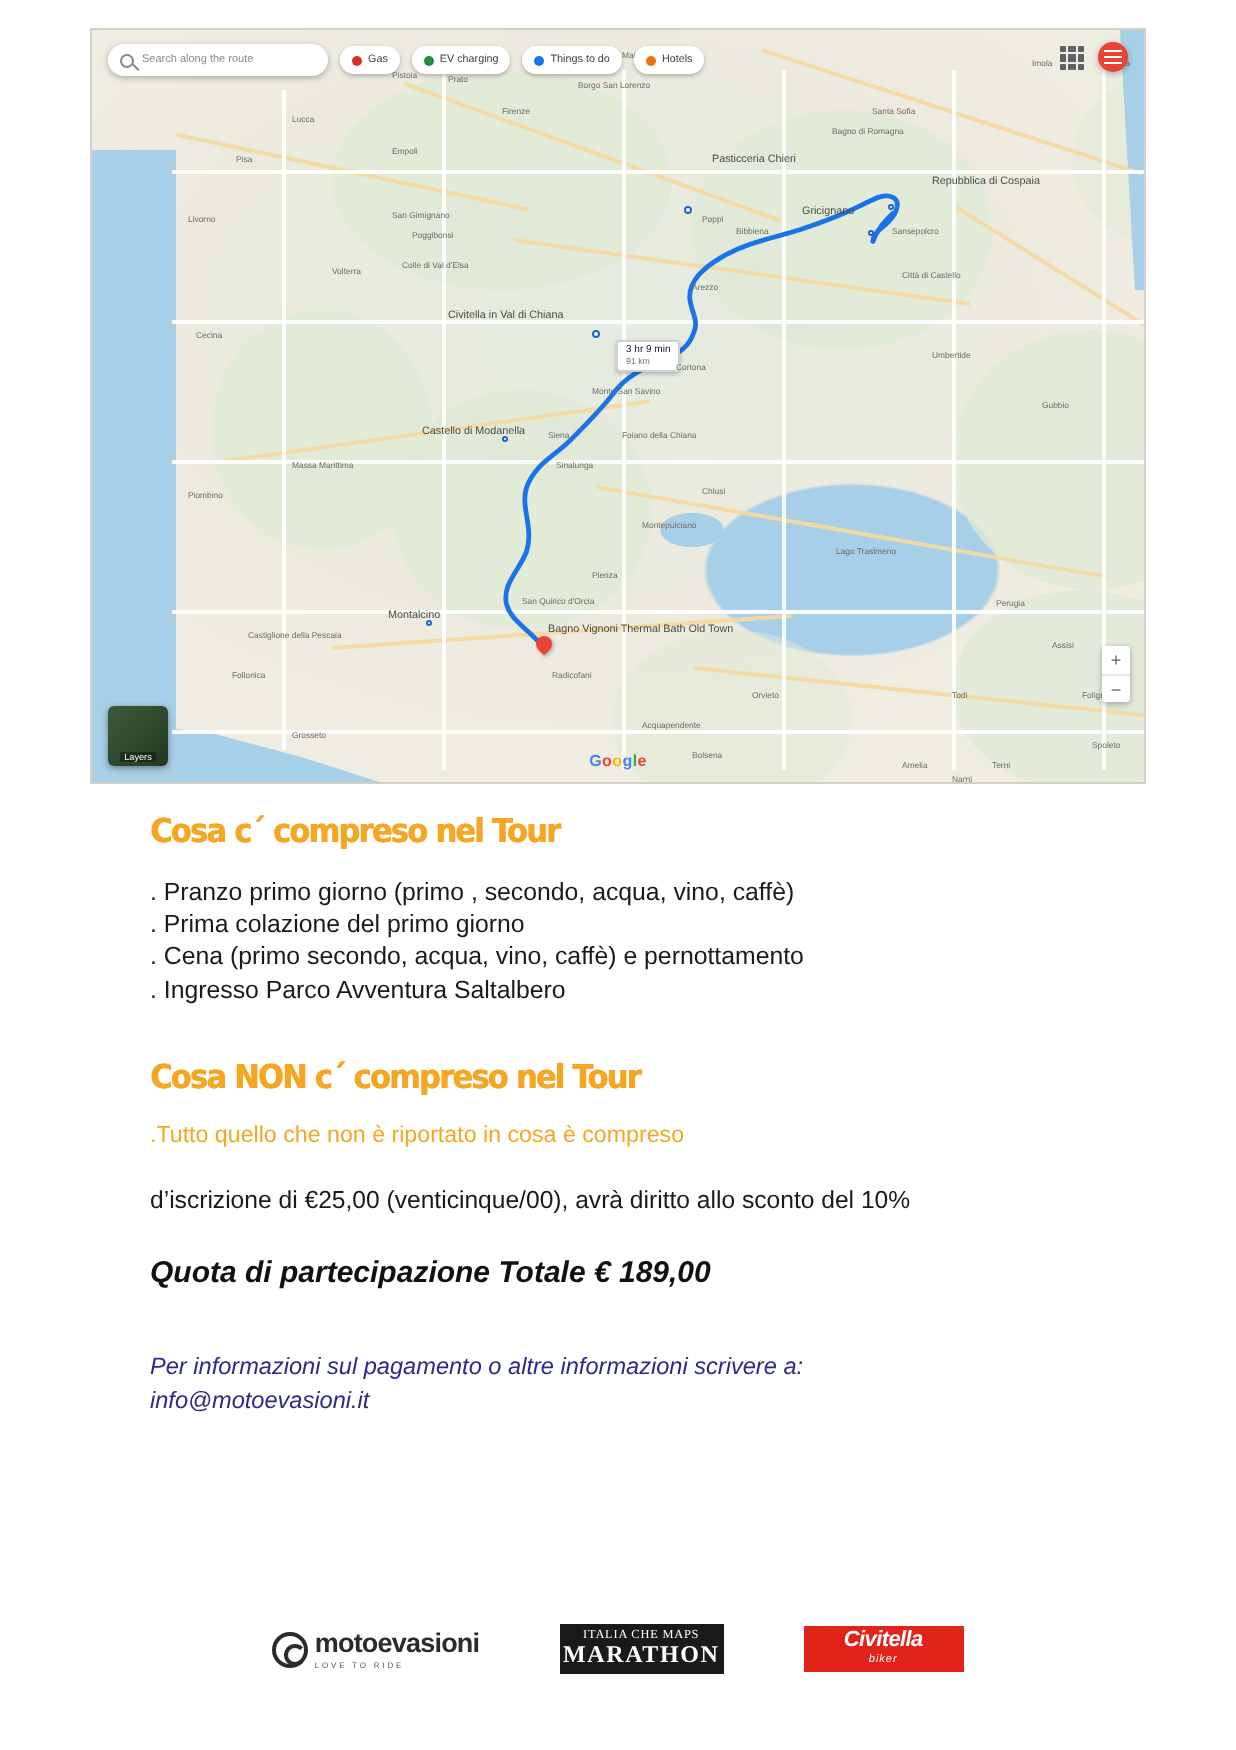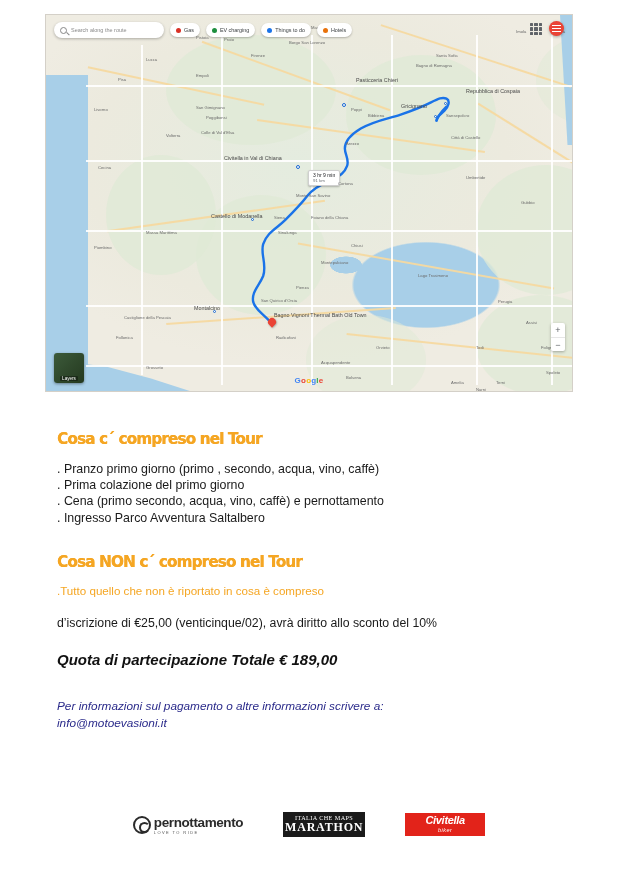--- a/index.html
+++ b/index.html
@@ -123,21 +123,21 @@
   }
   .poi-dot{position:absolute;width:4px;height:4px;border-radius:50%;background:#fff;border:1.6px solid #1967d2;}
   .poi-dot.small{width:3px;height:3px;border-width:1.3px;}
 
   .zoom-stack{position:absolute;right:7px;bottom:40px;width:14px;background:#fff;border-radius:2px;
     box-shadow:0 1px 3px rgba(0,0,0,.3);}
   .zoom-stack div{height:14px;display:flex;align-items:center;justify-content:center;color:#5f6368;font-size:9px;}
   .zoom-stack div+div{border-top:1px solid #e6e6e6;}
 
   
-  .content{position:absolute;left:57px;top:406px;width:510px;margin-top:23px;}
+  .content{position:absolute;left:75px;top:406px;width:510px;}
 
   h2.heading{
     font-family:"DejaVu Sans", sans-serif;
     font-weight:bold;
     font-size:16.5px;
     color:#f5a623;
     margin:0 0 13px 0;
     letter-spacing:-0.9px;
     transform:scaleX(0.92);
     transform-origin:left center;
@@ -398,36 +398,36 @@
     <li>. Cena (primo secondo, acqua, vino, caffè) e pernottamento</li>
     <li>. Ingresso Parco Avventura Saltalbero</li>
   </ul>
 
   <div class="gap1"></div>
 
   <h2 class="heading">Cosa NON c´ compreso nel Tour</h2>
   <p class="sub-orange">.Tutto quello che non è riportato in cosa è compreso</p>
 
   <div class="nb">
-    <div>d’iscrizione di €25,00 (venticinque/02), avrà diritto allo sconto del 10%</div>
+    <div>d’iscrizione di €25,00 (venticinque/00), avrà diritto allo sconto del 10%</div>
   </div>
 
   <div class="quota">Quota di partecipazione Totale € 189,00</div>
 
   <div class="info">
     <div>Per informazioni sul pagamento o altre informazioni scrivere a:</div>
     <div class="mail">info@motoevasioni.it</div>
   </div>
 </div>
 
 <div class="footer">
   <div class="logo-moto">
     <div class="swirl"></div>
     <div class="txt">
-      <b>pernottamento</b>
+      <b>motoevasioni</b>
       <small>LOVE TO RIDE</small>
     </div>
   </div>
 
   <div class="logo-marathon">
     <div class="l1">ITALIA CHE MAPS</div>
     <div class="l2">MARATHON</div>
   </div>
 
   <div class="logo-photopass">

